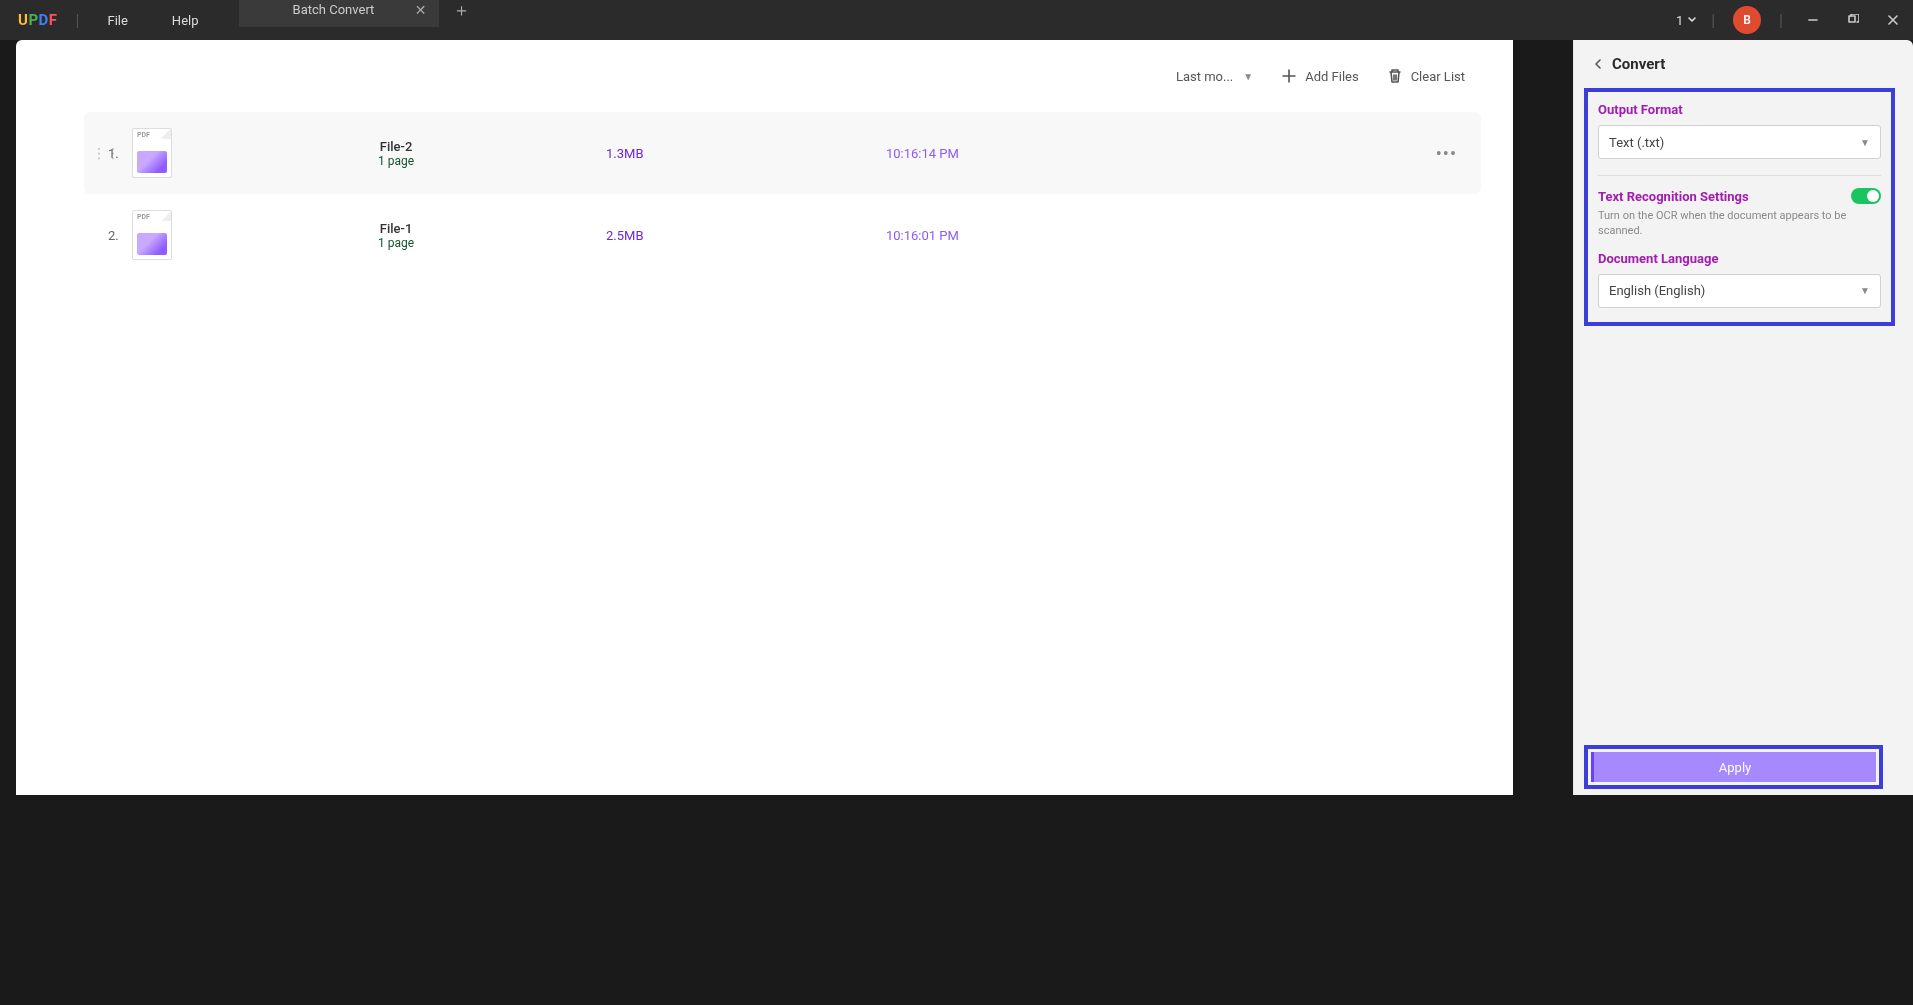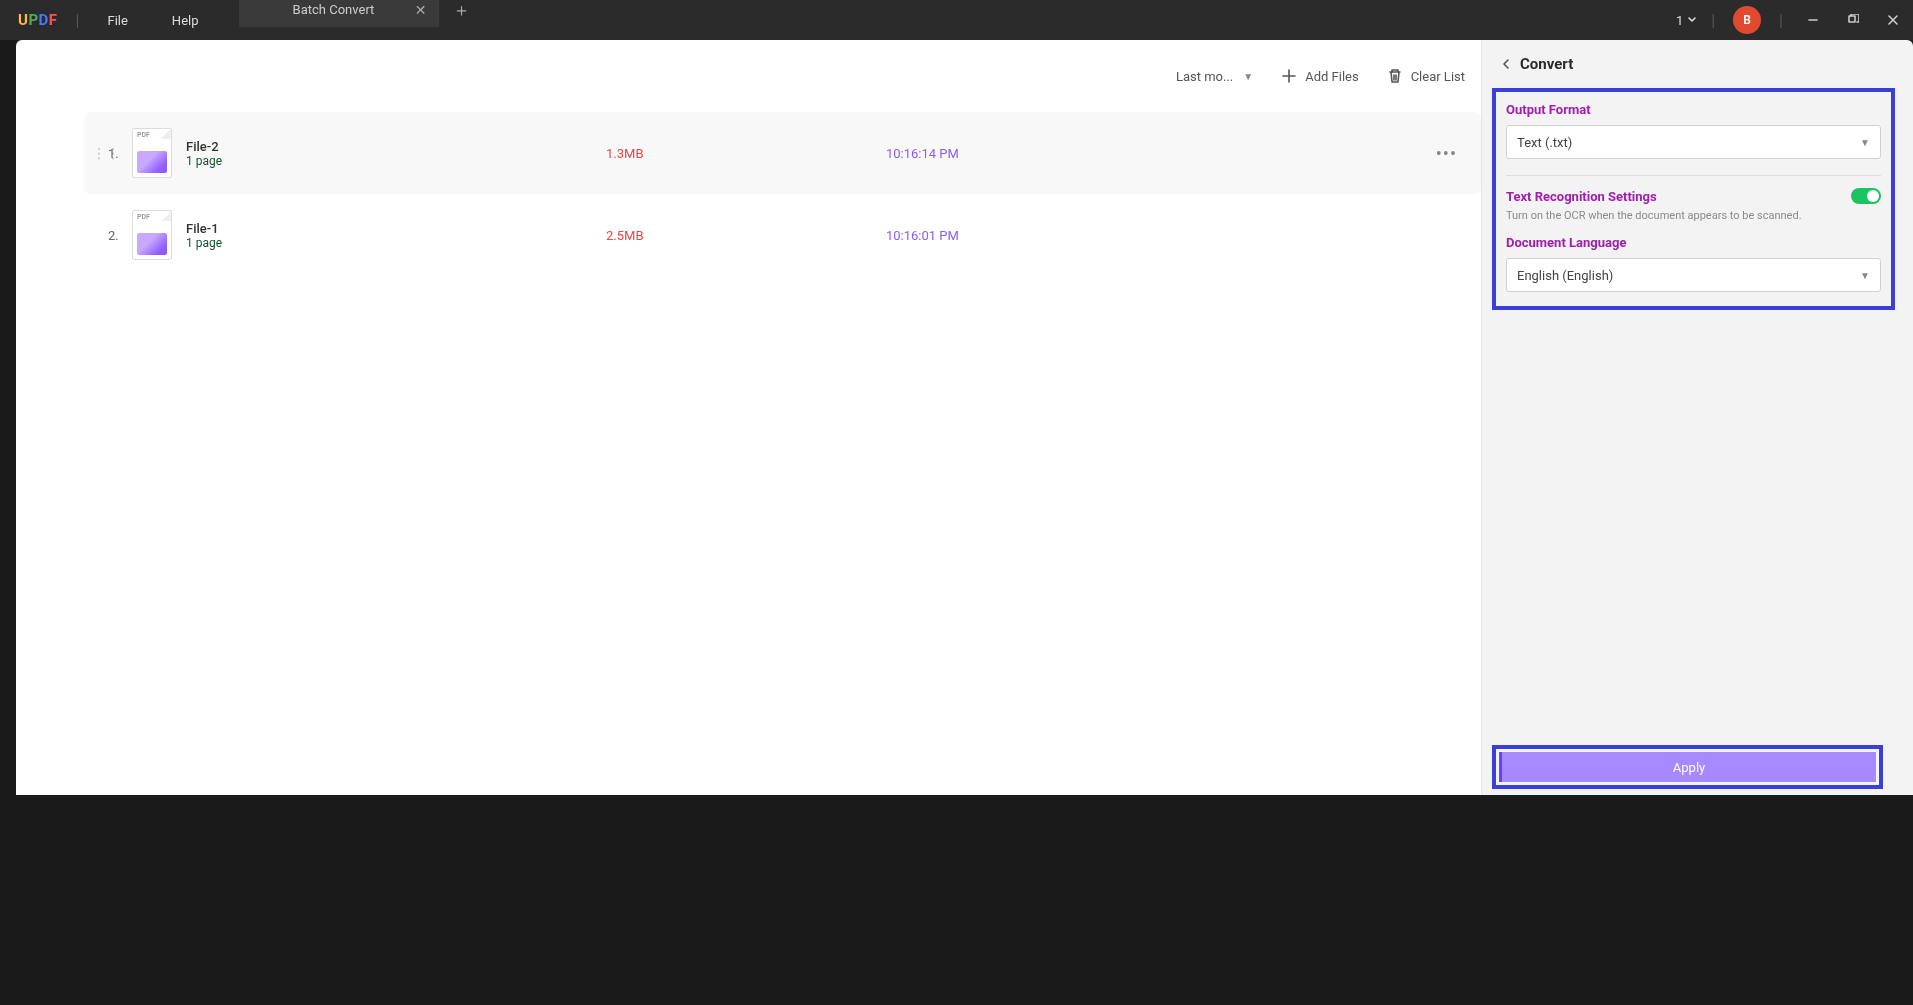--- a/index.html
+++ b/index.html
@@ -36,30 +36,30 @@
 .filelist { padding: 0 32px; }
 .filerow { display: flex; align-items: center; height: 82px; border-radius: 6px; position: relative; padding-left: 8px; }
 .filerow.hover { background: #f8f8f8; }
 .drag-handle { color: #bbb; font-size: 14px; width: 16px; visibility: hidden; }
 .filerow.hover .drag-handle { visibility: visible; }
 .row-idx { color: #666; font-size: 13px; width: 24px; }
 .pdf-thumb { width: 40px; height: 50px; border: 1px solid #ddd; border-radius: 2px; margin-right: 14px; position: relative; background: #fff; overflow: hidden; }
 .pdf-thumb::before { content: "PDF"; position: absolute; top: 2px; left: 4px; font-size: 7px; color: #999; font-weight: 600; }
 .pdf-thumb::after { content: ""; position: absolute; top: 0; right: 0; width: 10px; height: 10px; background: linear-gradient(135deg, transparent 50%, #eee 50%); }
 .pdf-thumb .img { position: absolute; bottom: 4px; left: 4px; right: 4px; height: 22px; background: linear-gradient(135deg, #c9a8ff 40%, #8e5cff 80%); border-radius: 2px; }
-.file-meta { display: flex; flex-direction: column; gap: 0; flex: 0 0 420px; }
+.file-meta { display: flex; flex-direction: column; gap: 0; flex: 0 0 420px; align-items: center; }
 .file-name { font-size: 13px; color: #333; font-weight: 500; }
 .file-pages { font-size: 12px; color: #14532d; }
-.file-size { font-size: 13px; color: #ef4444; flex: 0 0 280px; }
+.file-size { font-size: 13px; color: #6d28d9; flex: 0 0 280px; }
 .file-time { font-size: 13px; color: #8b5cf6; flex: 0 0 200px; }
 .row-more { color: #888; font-size: 18px; letter-spacing: 1px; cursor: pointer; position: absolute; right: 24px; visibility: hidden; }
 .filerow.hover .row-more { visibility: visible; }
 
 
-.rightpanel { position: absolute; top: 40px; right: 0; width: 432px; bottom: 210px; background: #f3f3f3; border-left: 1px solid #e5e5e5; border-radius: 0 6px 0 0; display: flex; flex-direction: column; }
+.rightpanel { position: absolute; top: 40px; right: 0; width: 340px; bottom: 210px; background: #f3f3f3; border-left: 1px solid #e5e5e5; border-radius: 0 6px 0 0; display: flex; flex-direction: column; }
 .rightpanel-inner { position: absolute; inset: 0; right: 12px; background: #f3f3f3; }
 .rp-header { height: 48px; display: flex; align-items: center; padding: 0 18px; gap: 8px; }
 .rp-back { color: #555; cursor: pointer; }
 .rp-title { font-size: 15px; font-weight: 700; color: #2a2a2a; }
 .rp-box { margin: 0 6px 0 10px; border: 4px solid #3b3fd8; background: #f3f3f3; padding: 10px 10px 14px 10px; }
 .rp-label { font-size: 13px; font-weight: 700; color: #a21caf; margin-bottom: 8px; }
 .rp-select { width: 100%; height: 34px; border: 1px solid #d0d0d0; background: #fff; border-radius: 3px; display: flex; align-items: center; justify-content: space-between; padding: 0 10px; font-size: 13px; color: #444; cursor: pointer; }
 .rp-select .caret { color: #888; font-size: 10px; }
 .rp-divider { height: 1px; background: #ddd; margin: 16px 0 12px 0; }
 .rp-toggle-row { display: flex; align-items: center; justify-content: space-between; margin-bottom: 4px; }

